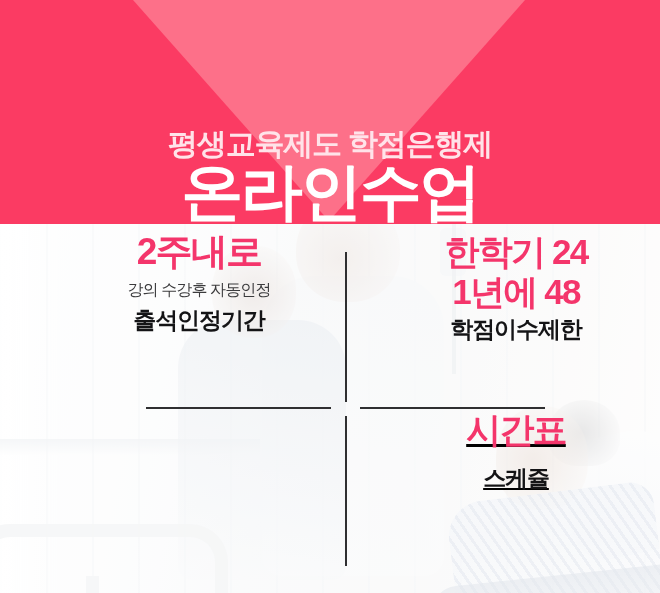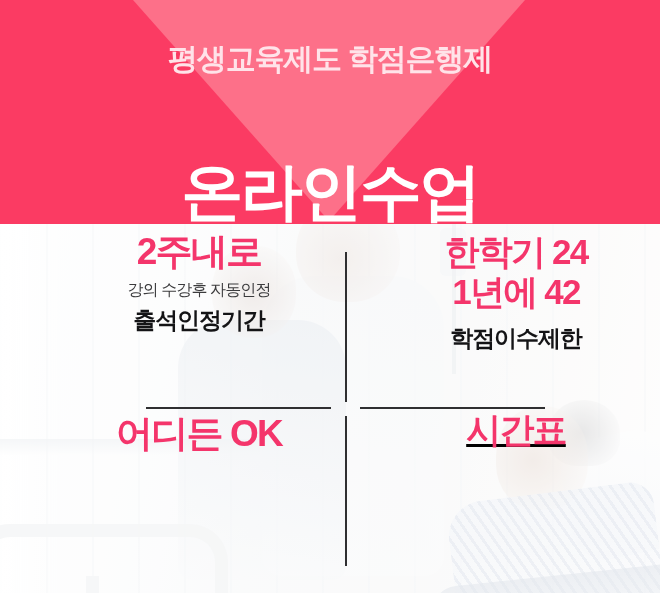--- a/index.html
+++ b/index.html
@@ -41,21 +41,21 @@
   }
   .header-text {
     position: absolute;
     left: 0;
     top: 0;
     width: 660px;
     height: 224px;
     display: flex;
     flex-direction: column;
     align-items: center;
-    justify-content: space-between;
+    justify-content: flex-end;
     padding-top: 44px;
     box-sizing: border-box;
   }
   .header-sub {
     font-size: 30px;
     font-weight: bold;
     color: #ffe3e9;
     letter-spacing: -1.2px;
     line-height: 1;
     white-space: nowrap;
@@ -301,21 +301,21 @@
   }
   .label {
     margin-top: 9px;
     font-size: 23px;
     font-weight: bold;
     color: #141416;
     letter-spacing: -1.1px;
     line-height: 1.1;
     white-space: nowrap;
   }
-  .cell-tr .label { margin-top: 14px; }
+  .cell-tr .label { margin-top: 5px; }
   .cell-br .label { margin-top: 16px; }
 </style>
 </head>
 <body>
 
 <div class="banner">
 
   <div class="header">
     <div class="header-triangle"></div>
     <div class="header-text">
@@ -355,31 +355,31 @@
       <div class="cell-inner">
         <div class="headline">2주내로</div>
         <div class="subline">강의 수강후 자동인정</div>
         <div class="label">출석인정기간</div>
       </div>
     </div>
 
     <div class="cell cell-tr">
       <div class="cell-inner">
         <div class="headline two-line">한학기 24</div>
-        <div class="headline two-line">1년에 42</div>
+        <div class="headline two-line">1년에 48</div>
         <div class="label">학점이수제한</div>
       </div>
     </div>
 
     <div class="cell cell-bl">
       <div class="cell-inner">
-        <div class="headline">어디든 OK</div>
       </div>
     </div>
 
     <div class="cell cell-br">
       <div class="cell-inner">
         <div class="headline two-line">시간표</div>
+        <div class="label">스케쥴</div>
       </div>
     </div>
 
   </div>
 </div>
 
 </body></html>

